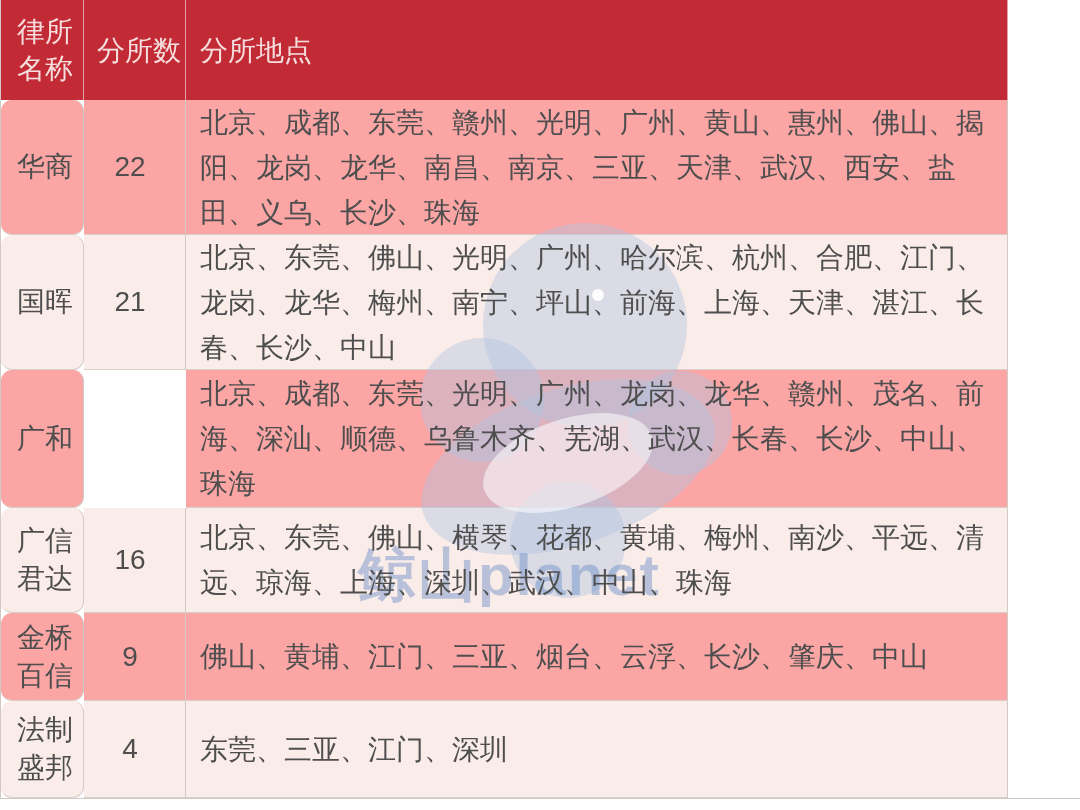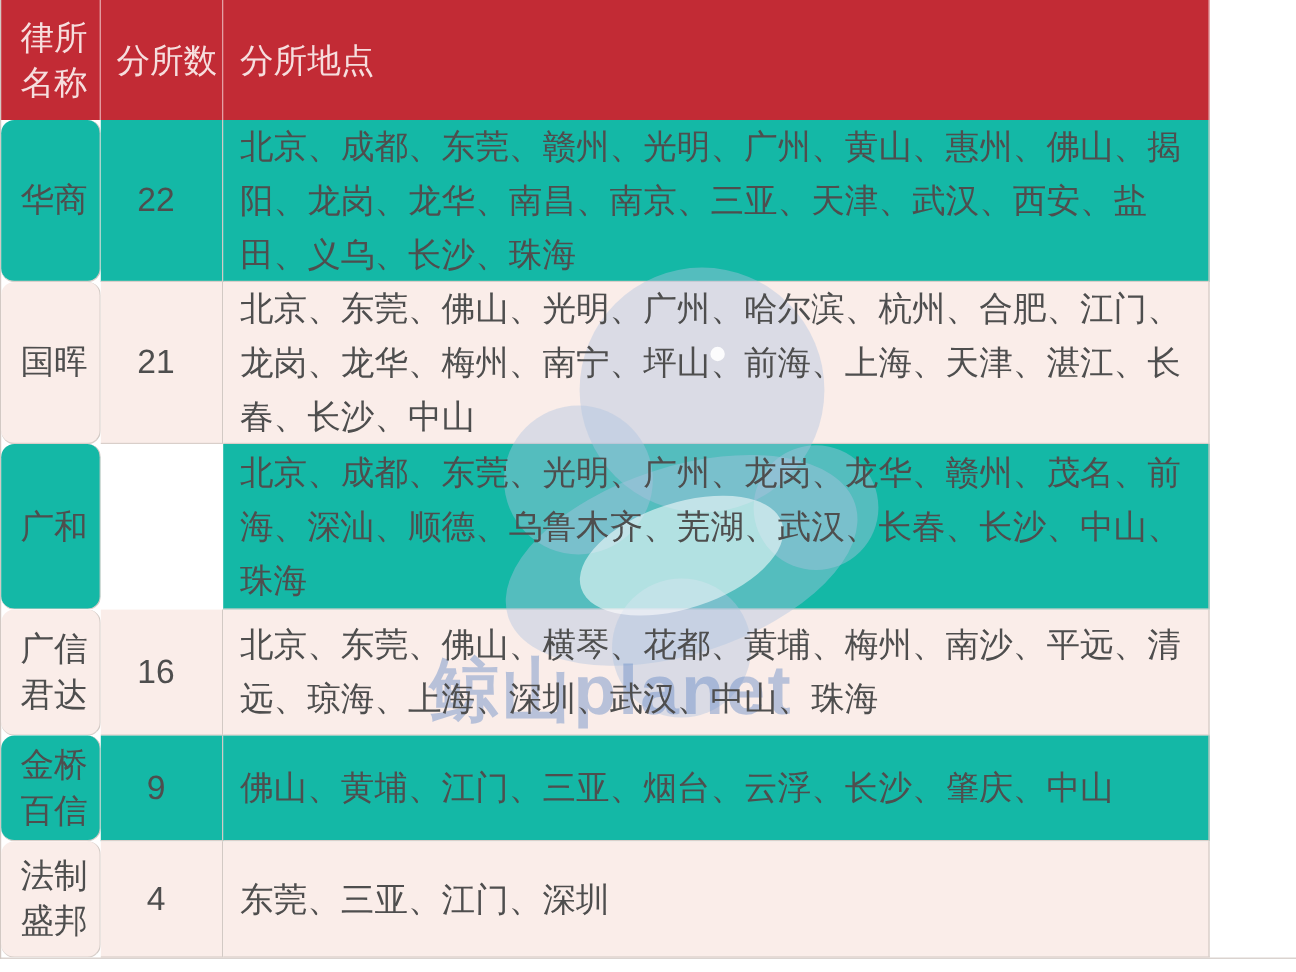--- a/index.html
+++ b/index.html
@@ -18,21 +18,21 @@
 
   
   .hd { background:#C22B35; color:#F6DEDE; font-size:28px; line-height:37px;
         display:flex; align-items:center; border-right:1px solid rgba(255,255,255,0.55); }
   .hd.c1 { grid-area:1/1; padding-left:16px; }
   .hd.c2 { grid-area:1/2; padding-left:13px; }
   .hd.c3 { grid-area:1/3; padding-left:14px; }
   .hd.c4 { grid-area:1/4; padding-left:11px; border-right:none; }
 
   
-  .cell { font-size:28px; color:#4E4E4E; background:#14b8a6;
+  .cell { font-size:28px; color:#4E4E4E; background:#fca5a5;
           border-right:1px solid #D2C9C4; border-bottom:1px solid #D9CFCA; }
   .name { grid-column:1; display:flex; align-items:center; padding-left:16px; line-height:38px;border-radius:11px; }
   .cnt  { grid-column:2; display:flex; align-items:center; justify-content:center; padding-right:9px; }
   .loc  { grid-column:3; display:flex; align-items:center; padding:0 14px; line-height:45px; }
   .merged { grid-column:4; grid-row:2 / span 6; display:flex; align-items:center;
             justify-content:center; border-right:none; }
   .alt { background:#FAEDE9; }
   .gr2{grid-row:2} .gr3{grid-row:3} .gr4{grid-row:4} .gr5{grid-row:5} .gr6{grid-row:6} .gr7{grid-row:7}
 
   

